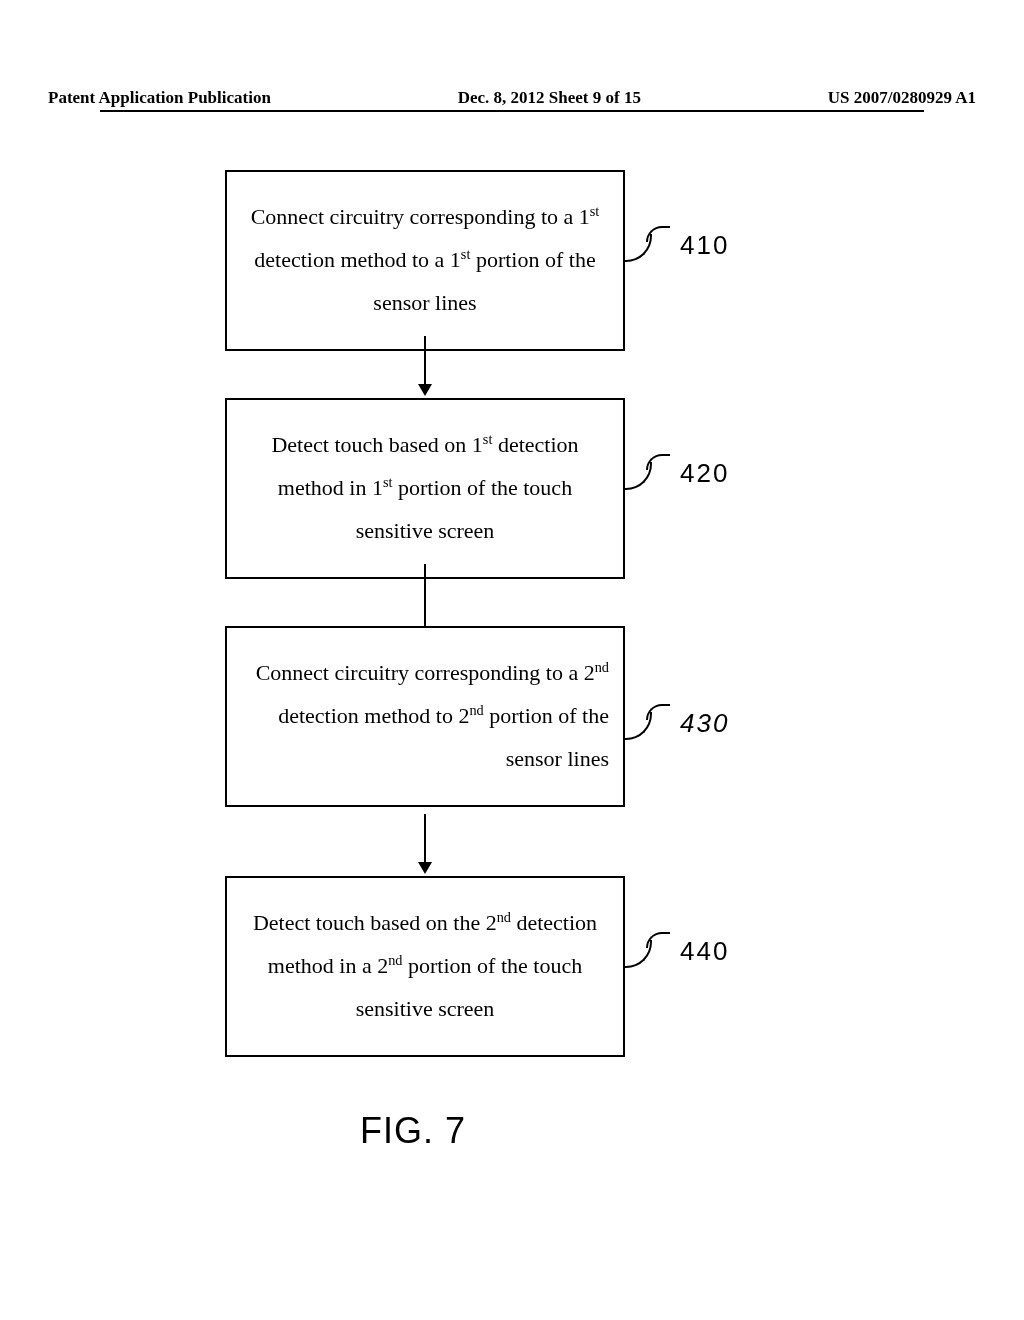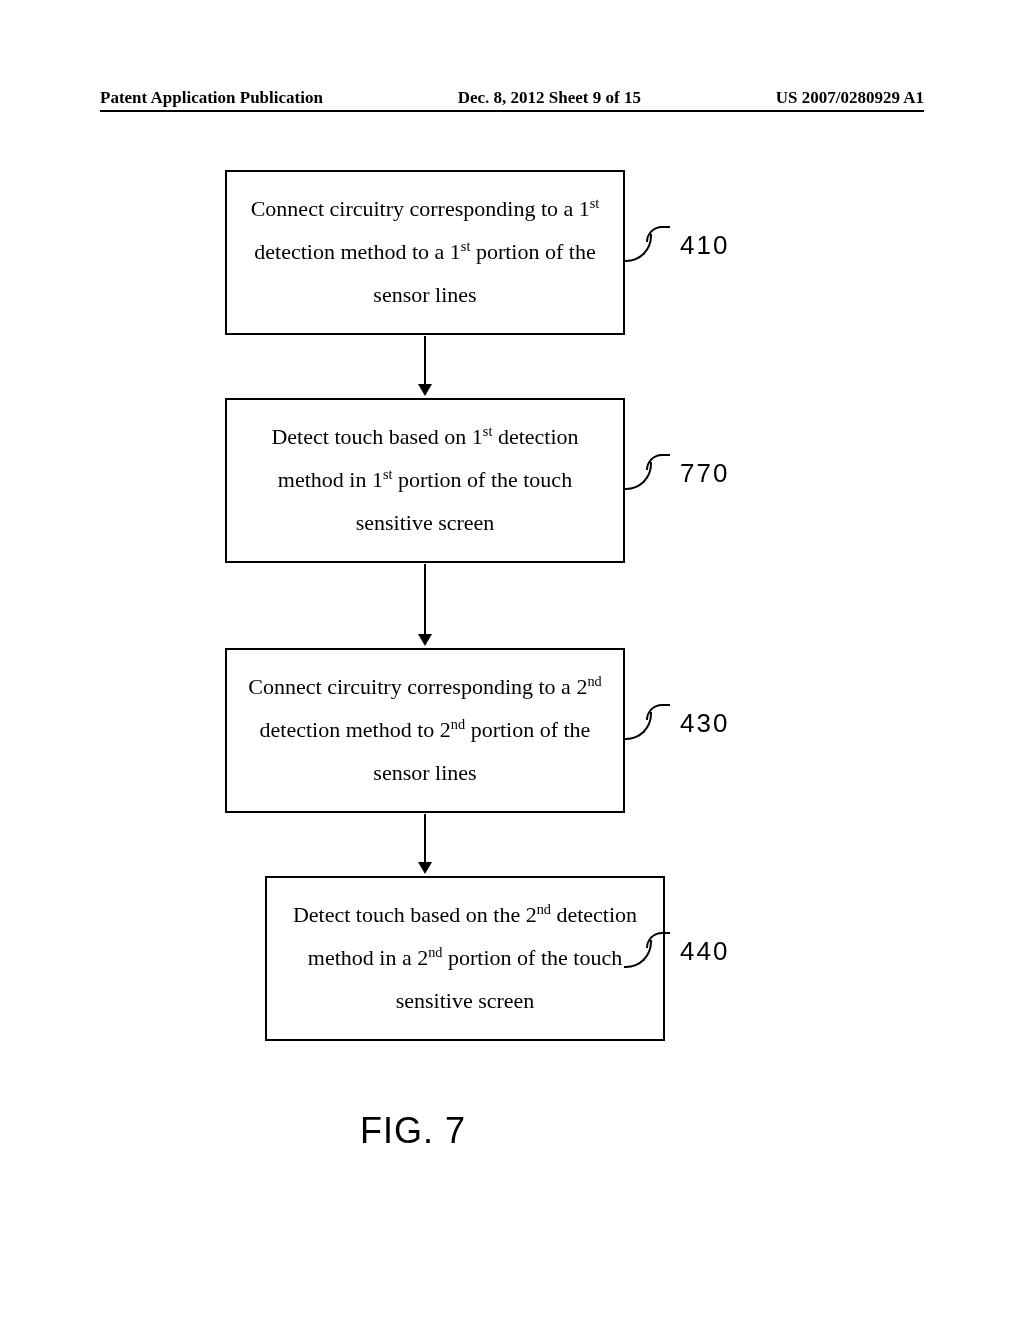--- a/index.html
+++ b/index.html
@@ -12,21 +12,21 @@
     background: #ffffff;
     width: 1024px;
     height: 1320px;
     position: relative;
   }
   .header {
     position: absolute;
     top: 88px;
     left: 0;
     width: 1024px;
-    padding: 0 100px;
+    padding: 0 48px;
     display: flex;
     justify-content: space-between;
     font-size: 17px;
     font-weight: bold;
   }
   .header-rule {
     position: absolute;
     top: 110px;
     left: 100px;
     width: 824px;
@@ -37,21 +37,21 @@
     position: absolute;
     top: 170px;
     left: 0;
     width: 1024px;
   }
   .flow-box {
     position: absolute;
     left: 225px;
     width: 400px;
     border: 2px solid #000;
-    padding: 16px 14px;
+    padding: 24px 14px;
     text-align: center;
     font-size: 22px;
     line-height: 1.95;
     background: #fff;
   }
   .flow-box sup {
     font-size: 0.65em;
     vertical-align: super;
   }
   .arrow {
@@ -138,34 +138,34 @@
   <div class="ref-leader" style="top:60px; left:628px;">
     <div class="curve"></div>
     <span class="ref-num">410</span>
   </div>
 
   <div class="arrow" style="top:166px; height:58px;"></div>
 
   <div class="flow-box" style="top:228px;">Detect touch based on 1<sup>st</sup> detection method in  1<sup>st</sup> portion of the touch sensitive screen</div>
   <div class="ref-leader" style="top:288px; left:628px;">
     <div class="curve"></div>
-    <span class="ref-num">770</span>
+    <span class="ref-num">420</span>
   </div>
 
   <div class="arrow" style="top:394px; height:80px;"></div>
 
-  <div class="flow-box" style="top:478px;">Connect circuitry corresponding to a 2<sup>nd</sup> detection method to  2<sup>nd</sup>  portion of the sensor lines</div>
-  <div class="ref-leader" style="top:538px; left:628px;">
+  <div class="flow-box" style="top:456px;text-align:right;">Connect circuitry corresponding to a 2<sup>nd</sup> detection method to  2<sup>nd</sup>  portion of the sensor lines</div>
+  <div class="ref-leader" style="top:538px; left:628px;font-style:italic;">
     <div class="curve"></div>
     <span class="ref-num">430</span>
   </div>
 
   <div class="arrow" style="top:644px; height:58px;"></div>
 
-  <div class="flow-box" style="top:706px;margin-left:40px;">Detect touch based on the 2<sup>nd</sup> detection method in a 2<sup>nd</sup> portion of the touch sensitive screen</div>
+  <div class="flow-box" style="top:706px;">Detect touch based on the 2<sup>nd</sup> detection method in a 2<sup>nd</sup> portion of the touch sensitive screen</div>
   <div class="ref-leader" style="top:766px; left:628px;">
     <div class="curve"></div>
     <span class="ref-num">440</span>
   </div>
 
 </div>
 
 <div class="figure-label">FIG. 7</div>
 
 </body></html>

